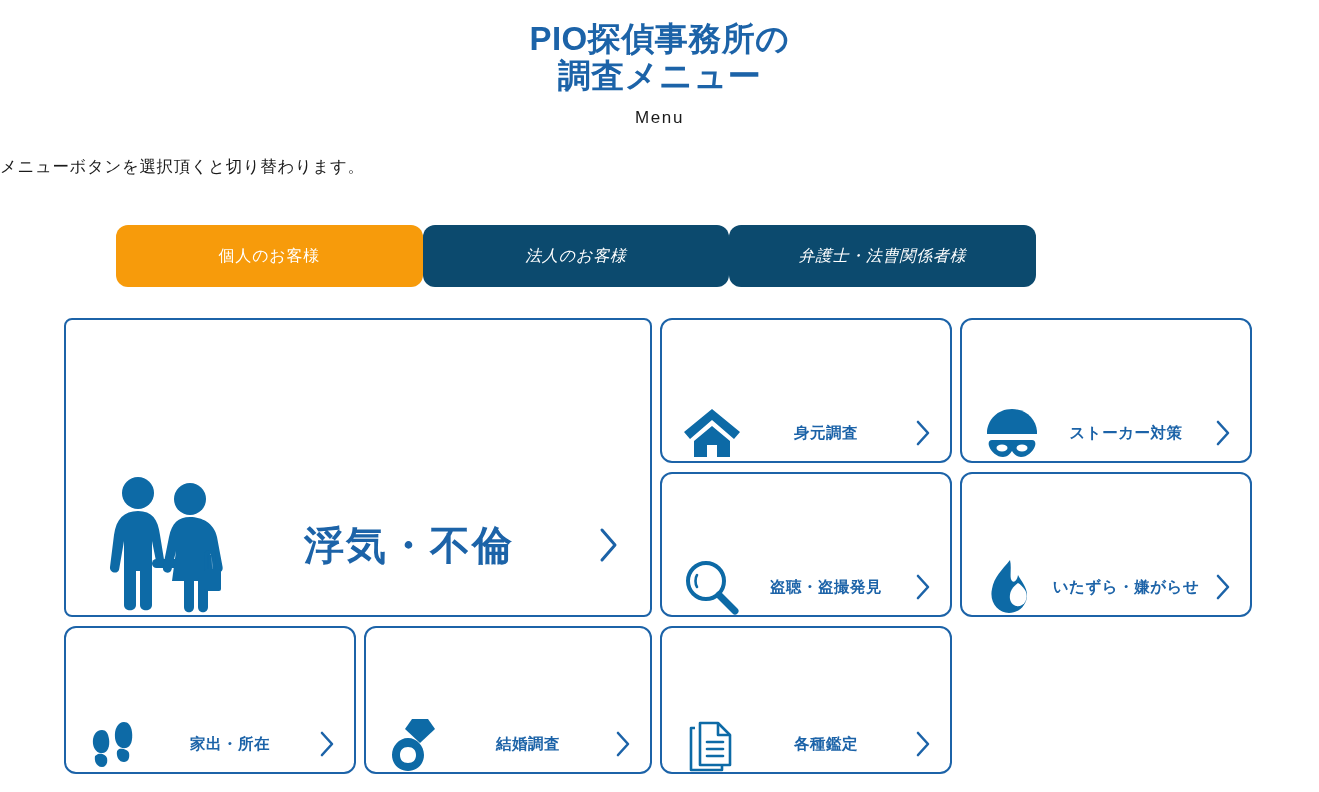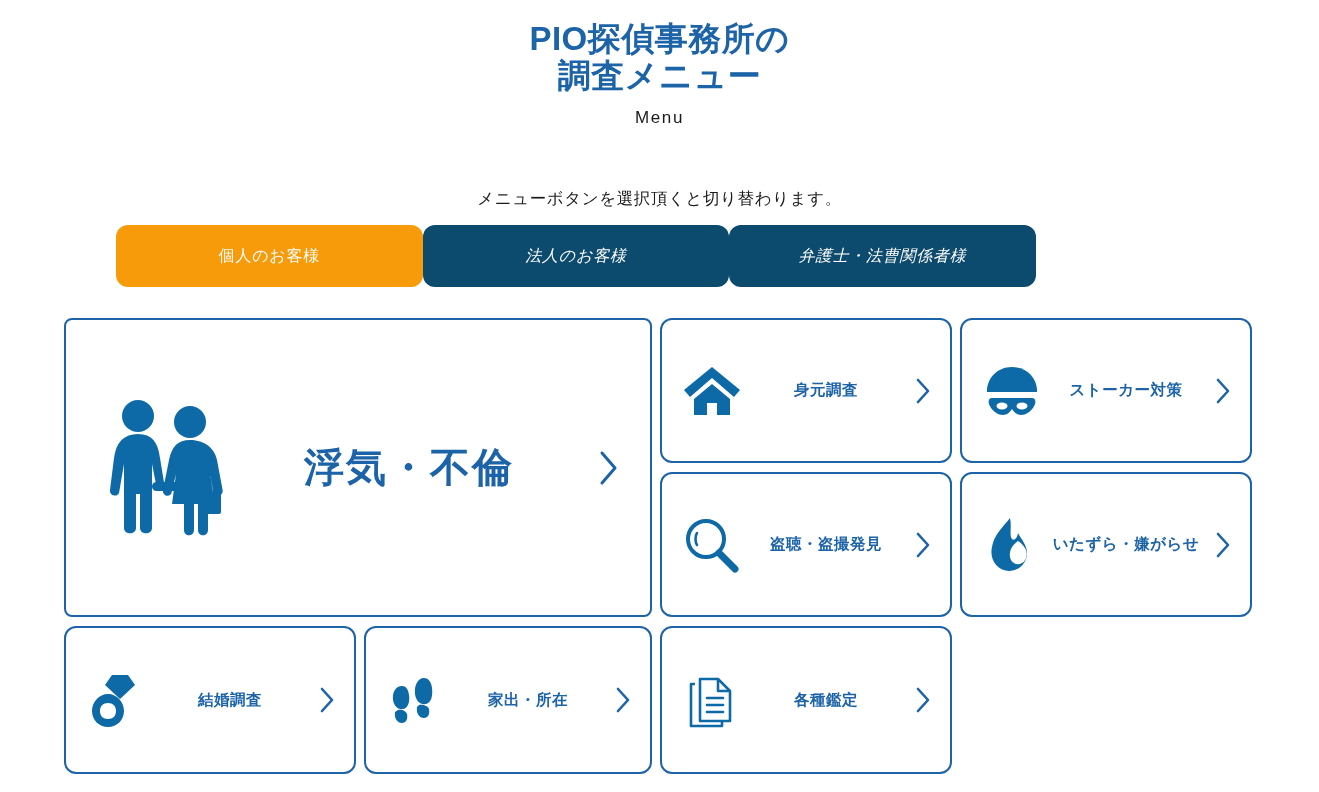--- a/index.html
+++ b/index.html
@@ -29,22 +29,22 @@
   }
   .title-line { display: block; padding: 2px 0; }
   .subtitle-en {
     margin-top: 14px;
     color: #1a1a1a;
     font-size: 17px;
     font-weight: 400;
     letter-spacing: 1.6px;
   }
   .lead {
-    margin-top: 60px;
-    text-align: center;
+    margin-top: 28px;
+    text-align: left;
     color: #1a1a1a;
     font-size: 16.5px;
     font-weight: 400;
     letter-spacing: 0.6px;
   }
 
   
   .tabs {
     position: absolute;
     top: 225px;
@@ -81,21 +81,21 @@
     display: grid;
     grid-template-columns: 292px 1fr 292px 292px;
     grid-template-rows: 145px 145px 148px;
     gap: 9px 8px;
   }
   .card {
     border: 2px solid #1C63A8;
     border-radius: 12px;
     background: #ffffff;
     display: flex;
-    align-items: center;
+    align-items: flex-end;
     cursor: pointer;
     overflow: hidden;
   }
   .card-featured {
     grid-column: 1 / 3;
     grid-row: 1 / 3;
     border-radius: 8px;
   }
   .card-inner {
     display: flex;
@@ -271,45 +271,45 @@
           <svg width="18" height="28" viewBox="0 0 18 28" fill="none" stroke="#1C63A8" stroke-width="2.6" stroke-linecap="round" stroke-linejoin="round" aria-hidden="true">
             <polyline points="4,3 14,14 4,25"></polyline>
           </svg>
         </span>
       </div>
     </div>
 
     <div class="card">
       <div class="card-inner">
         <span class="card-icon">
-          <svg width="56" height="56" viewBox="0 0 56 56" fill="#0D6AA6" aria-hidden="true">
-            <path d="M24 3 L40 3 L47 13 L32 27 L17 13 Z"></path>
-            <path d="M20 22 C11 22 4 30 4 39 C4 48 11 55 20 55 C29 55 36 48 36 39 C36 30 29 22 20 22 Z M20 31 C25 31 28 34 28 39 C28 44 25 47 20 47 C15 47 12 44 12 39 C12 34 15 31 20 31 Z"></path>
-          </svg>
-        </span>
-        <span class="card-label">結婚調査</span>
-        <span class="chevron">
-          <svg width="18" height="28" viewBox="0 0 18 28" fill="none" stroke="#1C63A8" stroke-width="2.6" stroke-linecap="round" stroke-linejoin="round" aria-hidden="true">
-            <polyline points="4,3 14,14 4,25"></polyline>
-          </svg>
-        </span>
-      </div>
-    </div>
-
-    <div class="card">
-      <div class="card-inner">
-        <span class="card-icon">
           <svg width="52" height="56" viewBox="0 0 52 56" fill="#0D6AA6" aria-hidden="true">
             <path d="M12 14 C6 14 2 20 3 28 C4 34 8 38 13 37 C18 36 20 30 19 23 C18 17 16 14 12 14 Z"></path>
             <path d="M5 40 C4 46 7 51 12 51 C16 51 18 47 17 42 C16 39 12 37 8 38 Z"></path>
             <path d="M34 6 C28 6 24 13 25 22 C26 29 30 33 36 32 C41 31 43 24 42 16 C41 9 38 6 34 6 Z"></path>
             <path d="M27 35 C26 41 29 46 34 46 C38 46 40 42 39 37 C38 34 33 32 29 33 Z"></path>
           </svg>
         </span>
         <span class="card-label">家出・所在</span>
+        <span class="chevron">
+          <svg width="18" height="28" viewBox="0 0 18 28" fill="none" stroke="#1C63A8" stroke-width="2.6" stroke-linecap="round" stroke-linejoin="round" aria-hidden="true">
+            <polyline points="4,3 14,14 4,25"></polyline>
+          </svg>
+        </span>
+      </div>
+    </div>
+
+    <div class="card">
+      <div class="card-inner">
+        <span class="card-icon">
+          <svg width="56" height="56" viewBox="0 0 56 56" fill="#0D6AA6" aria-hidden="true">
+            <path d="M24 3 L40 3 L47 13 L32 27 L17 13 Z"></path>
+            <path d="M20 22 C11 22 4 30 4 39 C4 48 11 55 20 55 C29 55 36 48 36 39 C36 30 29 22 20 22 Z M20 31 C25 31 28 34 28 39 C28 44 25 47 20 47 C15 47 12 44 12 39 C12 34 15 31 20 31 Z"></path>
+          </svg>
+        </span>
+        <span class="card-label">結婚調査</span>
         <span class="chevron">
           <svg width="18" height="28" viewBox="0 0 18 28" fill="none" stroke="#1C63A8" stroke-width="2.6" stroke-linecap="round" stroke-linejoin="round" aria-hidden="true">
             <polyline points="4,3 14,14 4,25"></polyline>
           </svg>
         </span>
       </div>
     </div>
 
     <div class="card">
       <div class="card-inner">

